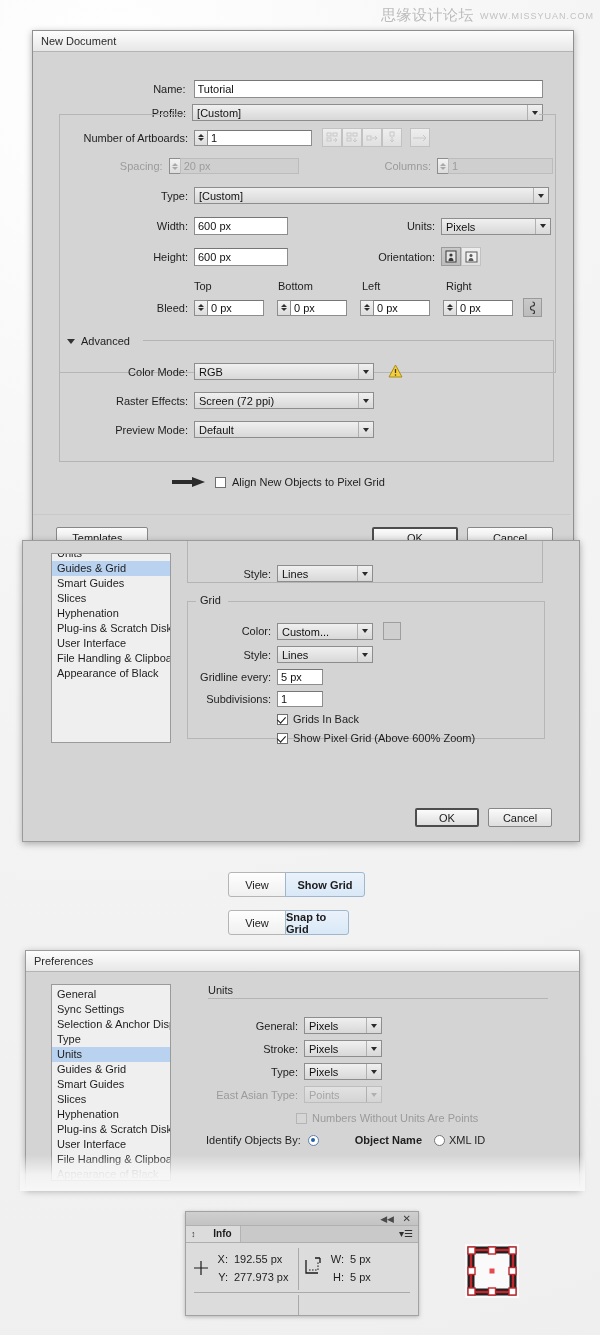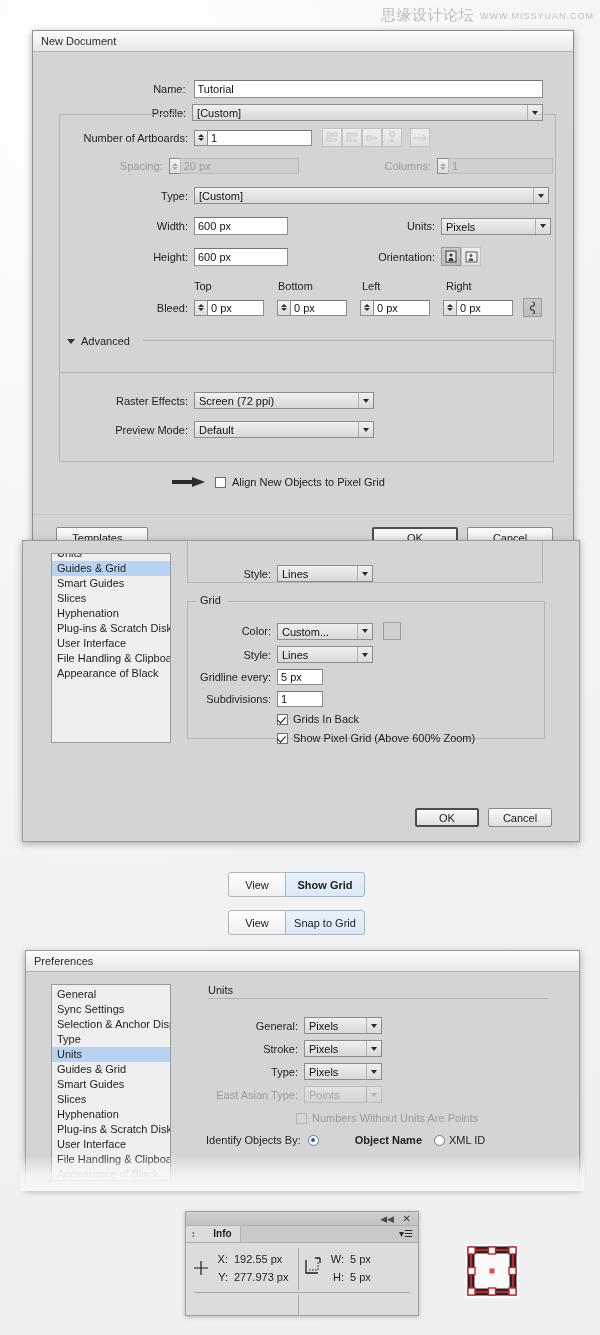--- a/index.html
+++ b/index.html
@@ -267,20 +267,34 @@
 
     <div class="row" style="left:34px;top:283px;">
       <span style="width:0;height:0;border-left:4.5px solid transparent;border-right:4.5px solid transparent;border-top:5px solid #333;display:inline-block;margin-right:6px;"></span>
       <span class="lbl" style="text-align:left;">Advanced</span>
     </div>
     <div class="hr" style="left:110px;top:288px;width:411px;"></div>
     <div class="vr" style="left:26px;top:288px;height:121px;"></div>
     <div class="vr" style="left:520px;top:288px;height:121px;"></div>
     <div class="hr" style="left:26px;top:409px;width:495px;"></div>
 
+    <div class="row" style="left:0;top:311px;width:520px;">
+      <span class="lbl" style="width:155px;">Color Mode:</span>
+      <div class="sel" style="margin-left:6px;width:180px;">
+        <span>RGB</span>
+        <span class="arw"></span>
+      </div>
+      <span style="margin-left:14px;">
+        <svg width="15" height="14" viewBox="0 0 15 14">
+            <path d="M7.5 1 14 13H1z" fill="#f3cf3f" stroke="#a98b14" stroke-width="1"></path>
+            <path d="M7.5 5v4" stroke="#4a3a05" stroke-width="1.3"></path>
+            <circle cx="7.5" cy="11" r=".8" fill="#4a3a05"></circle>
+          </svg>
+      </span>
+    </div>
 
     <div class="row" style="left:0;top:340px;width:520px;">
       <span class="lbl" style="width:155px;">Raster Effects:</span>
       <div class="sel" style="margin-left:6px;width:180px;">
         <span>Screen (72 ppi)</span>
         <span class="arw"></span>
       </div>
     </div>
 
     <div class="row" style="left:0;top:369px;width:520px;">
@@ -382,21 +396,21 @@
     <div class="btn" style="position:absolute;left:465px;top:267px;width:64px;height:19px;">Cancel</div>
   </div>
 </div>
 
 <div style="position:absolute;left:228px;top:872px;display:flex;">
   <div class="btn" style="width:58px;height:25px;border-radius:3px 0 0 3px;background:linear-gradient(#fefefe,#f0f0f0);border-color:#b5b5b5;">View</div>
   <div class="btn" style="width:80px;height:25px;margin-left:-1px;border-radius:0 3px 3px 0;background:linear-gradient(#eaf2fb,#d9e8f7);border-color:#9fb6cd;font-weight:bold;">Show Grid</div>
 </div>
 <div style="position:absolute;left:228px;top:910px;display:flex;">
   <div class="btn" style="width:58px;height:25px;border-radius:3px 0 0 3px;background:linear-gradient(#fefefe,#f0f0f0);border-color:#b5b5b5;">View</div>
-  <div class="btn" style="width:80px;height:25px;margin-left:-1px;border-radius:0 3px 3px 0;background:linear-gradient(#eaf2fb,#d9e8f7);border-color:#9fb6cd;font-weight:normal;">Snap to Grid</div>
+  <div class="btn" style="width:64px;height:25px;margin-left:-1px;border-radius:0 3px 3px 0;background:linear-gradient(#eaf2fb,#d9e8f7);border-color:#9fb6cd;font-weight:bold;">Snap to Grid</div>
 </div>
 
 <div class="dlg" style="left:25px;top:950px;width:553px;height:238px;border-color:#9b9b9b;border-bottom:none;">
   <div class="dlg-title">Preferences</div>
   <div class="dlg-body" style="height:218px;background:#d4d4d4;overflow:hidden;">
 
     <div class="listbox" style="left:25px;top:12px;width:118px;height:195px;">
       <div id="puCats" style="margin-top: 2px;">
           <div class="litem">General</div>
           <div class="litem">Sync Settings</div>

